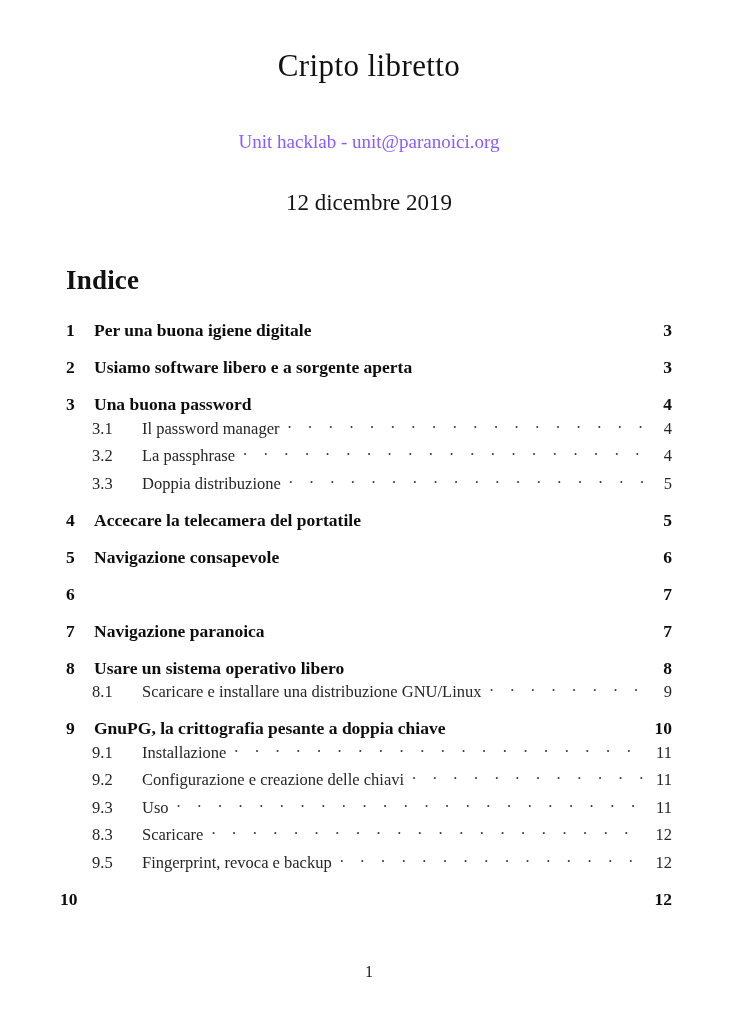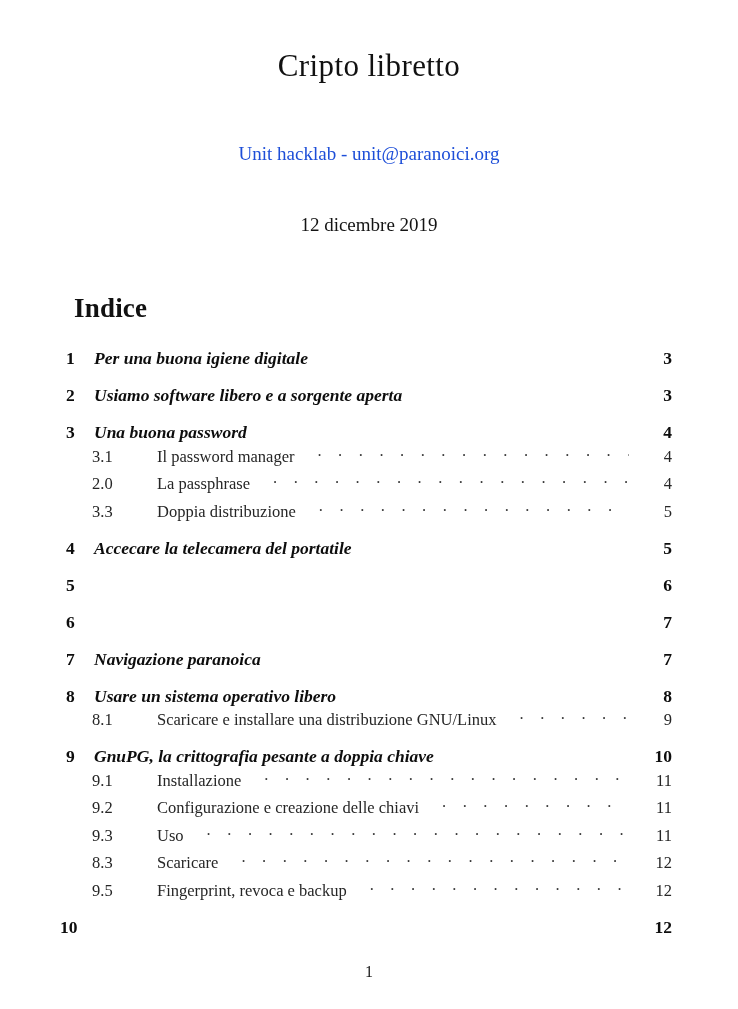--- a/index.html
+++ b/index.html
@@ -30,37 +30,37 @@
     font-size: 31px;
     font-weight: normal;
     letter-spacing: 0.4px;
     margin: 0;
     padding-top: 48px;
     color: #111;
   }
   .doc-author {
     text-align: center;
     font-size: 19px;
-    margin: 12px;
+    margin: 0;
     padding-top: 47px;
-    color: #1d4ed8;
+    color: #8b5cf6;
   }
   .doc-date {
     text-align: center;
-    font-size: 19px;
+    font-size: 23px;
     margin: 0;
     padding-top: 37px;
     color: #141414;
   }
 
   
   .toc-heading {
     font-size: 27px;
     font-weight: bold;
-    margin: 8px;
+    margin: 0;
     padding-top: 49px;
     padding-bottom: 8px;
     letter-spacing: 0.2px;
     color: #111;
   }
 
   
   .toc {
     margin: 0;
     padding: 0;
@@ -87,36 +87,34 @@
     text-align: left;
   }
   .level-1.wide .num {
     width: 34px;
     flex: 0 0 34px;
     margin-left: -6px;
   }
   .level-1 .title {
     flex: 0 1 auto;
     white-space: nowrap;
-    font-style: italic;
   }
   .level-1 .page-no {
     flex: 0 0 auto;
     text-align: right;
     min-width: 22px;
   }
 
   
   .level-2 {
     font-weight: normal;
     font-size: 16.5px;
     margin-top: 6px;
     color: #262626;
     padding-left: 26px;
-    gap: 15px;
   }
   .level-2 .num {
     width: 50px;
     flex: 0 0 50px;
     text-align: left;
   }
   .level-2 .title {
     flex: 0 1 auto;
     white-space: nowrap;
     text-align: right;
@@ -198,39 +196,40 @@
         <span class="spacer"></span>
         <span class="page-no">4</span>
       </li>
       <li class="toc-entry level-2 tight">
         <span class="num">3.1</span>
         <span class="title">Il password manager</span>
         <span class="leader"></span>
         <span class="page-no">4</span>
       </li>
       <li class="toc-entry level-2">
-        <span class="num">2.0</span>
+        <span class="num">3.2</span>
         <span class="title">La passphrase</span>
         <span class="leader"></span>
         <span class="page-no">4</span>
       </li>
       <li class="toc-entry level-2">
         <span class="num">3.3</span>
         <span class="title">Doppia distribuzione</span>
         <span class="leader"></span>
         <span class="page-no">5</span>
       </li>
       <li class="toc-entry level-1">
         <span class="num">4</span>
         <span class="title">Accecare la telecamera del portatile</span>
         <span class="spacer"></span>
         <span class="page-no">5</span>
       </li>
       <li class="toc-entry level-1">
         <span class="num">5</span>
+        <span class="title">Navigazione consapevole</span>
         <span class="spacer"></span>
         <span class="page-no">6</span>
       </li>
       <li class="toc-entry level-1">
         <span class="num">6</span>
         <span class="spacer"></span>
         <span class="page-no">7</span>
       </li>
       <li class="toc-entry level-1">
         <span class="num">7</span>

